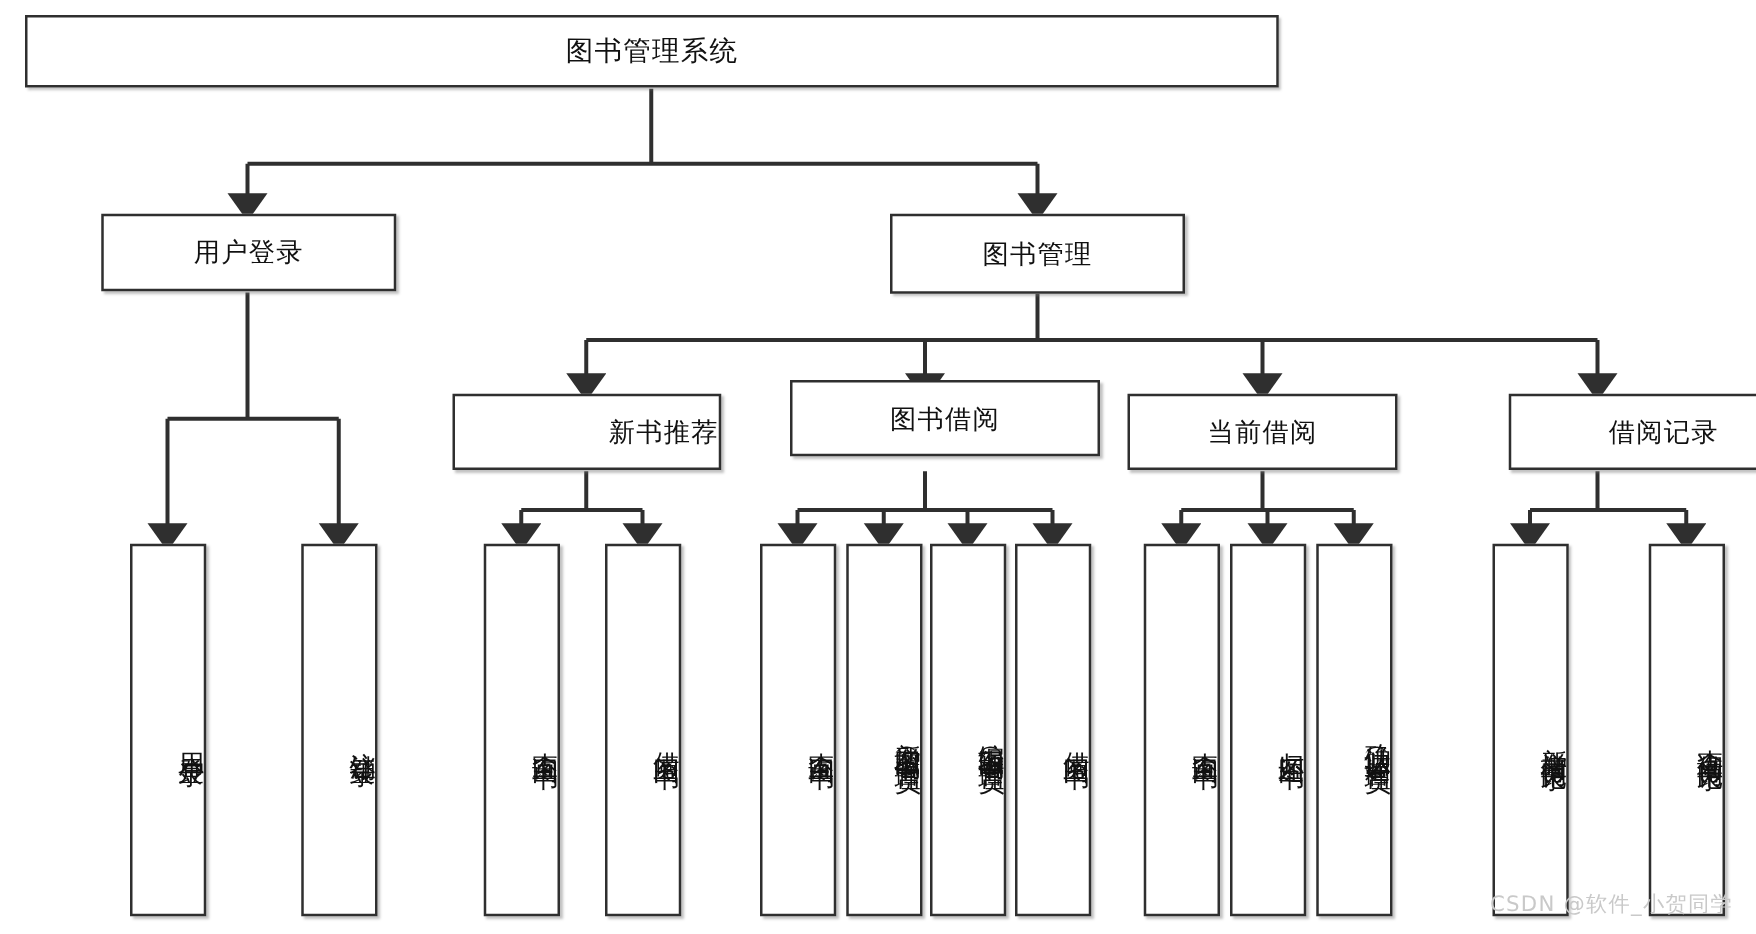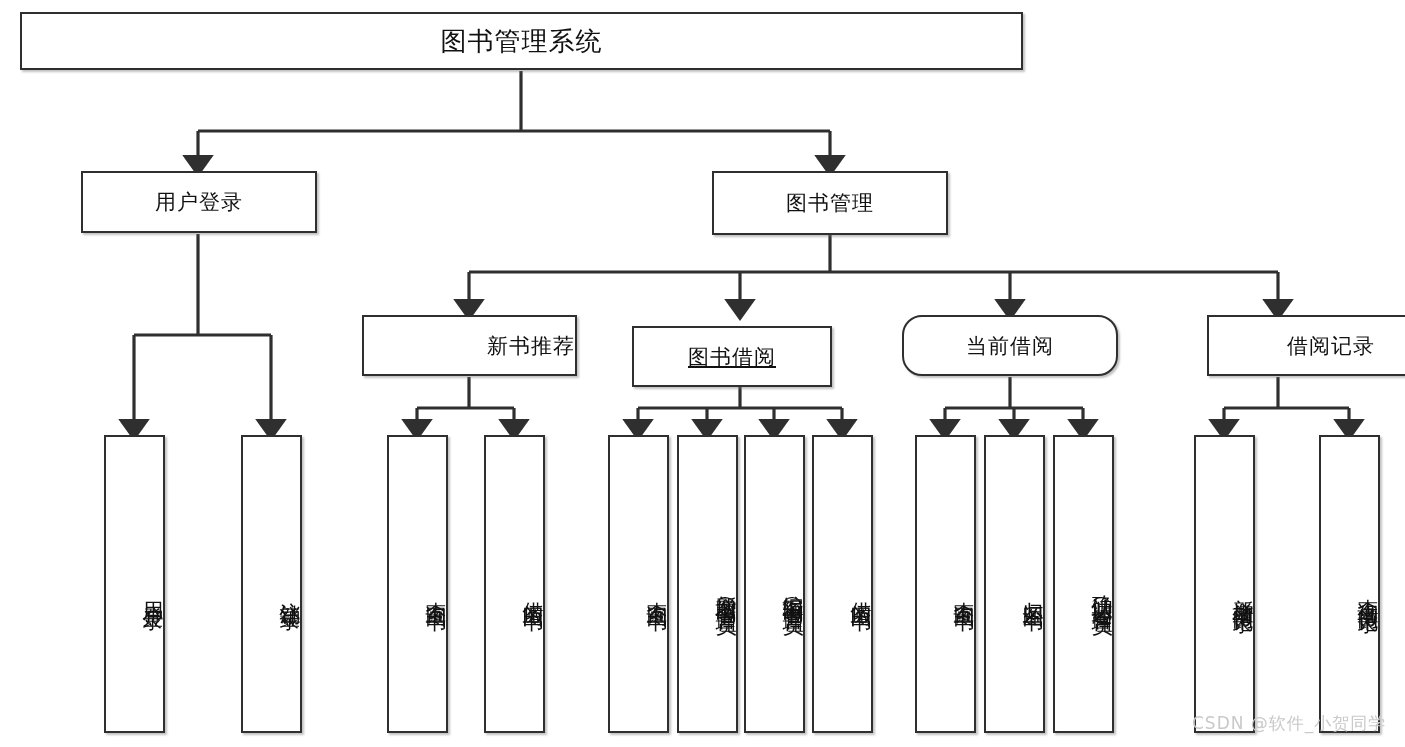--- a/index.html
+++ b/index.html
@@ -10,21 +10,21 @@
   .node{
     position:absolute;
     box-sizing:border-box;
     background:#ffffff;
     border:2px solid #2f2f2f;
     box-shadow:2px 2px 2px rgba(120,120,120,.45);
     display:flex;align-items:center;justify-content:center;
     color:#111;
   }
   .node.h{ font-size:21px; letter-spacing:1px; }
-  .node.root{ font-size:26px; }
+  .node.root{ font-size:22px; }
   .node.v{
     writing-mode:vertical-rl;
     text-orientation:upright;
     align-items:flex-start;
     justify-content:center;
     padding-top:14px;
     font-size:21px;
     letter-spacing:3px;
     line-height:1;
   }
@@ -102,24 +102,24 @@
   <div class="node h" style="left:81px;top:171px;width:236px;height:62px;">
     <span class="lbl">用户登录</span>
   </div>
   <div class="node h" style="left:712px;top:171px;width:236px;height:64px;">
     <span class="lbl">图书管理</span>
   </div>
 
   <div class="node h" style="left:362px;top:315px;width:215px;height:61px;justify-content:flex-end;">
     <span class="lbl">新书推荐</span>
   </div>
-  <div class="node h" style="left:632px;top:326px;width:200px;height:61px;text-decoration:underline;">
+  <div class="node h" style="left:632px;top:304px;width:248px;height:61px;">
     <span class="lbl">图书借阅</span>
   </div>
-  <div class="node h" style="left:902px;top:315px;width:216px;height:61px;border-radius:20px;">
+  <div class="node h" style="left:902px;top:315px;width:216px;height:61px;">
     <span class="lbl">当前借阅</span>
   </div>
   <div class="node h" style="left:1171px;top:315px;width:248px;height:61px;margin-left:36px;">
     <span class="lbl">借阅记录</span>
   </div>
 
   <div class="node v" style="left:104px;top:435px;width:61px;height:298px;">
     <span class="lbl">用户登录</span>
   </div>
   <div class="node v" style="left:241px;top:435px;width:61px;height:298px;">

